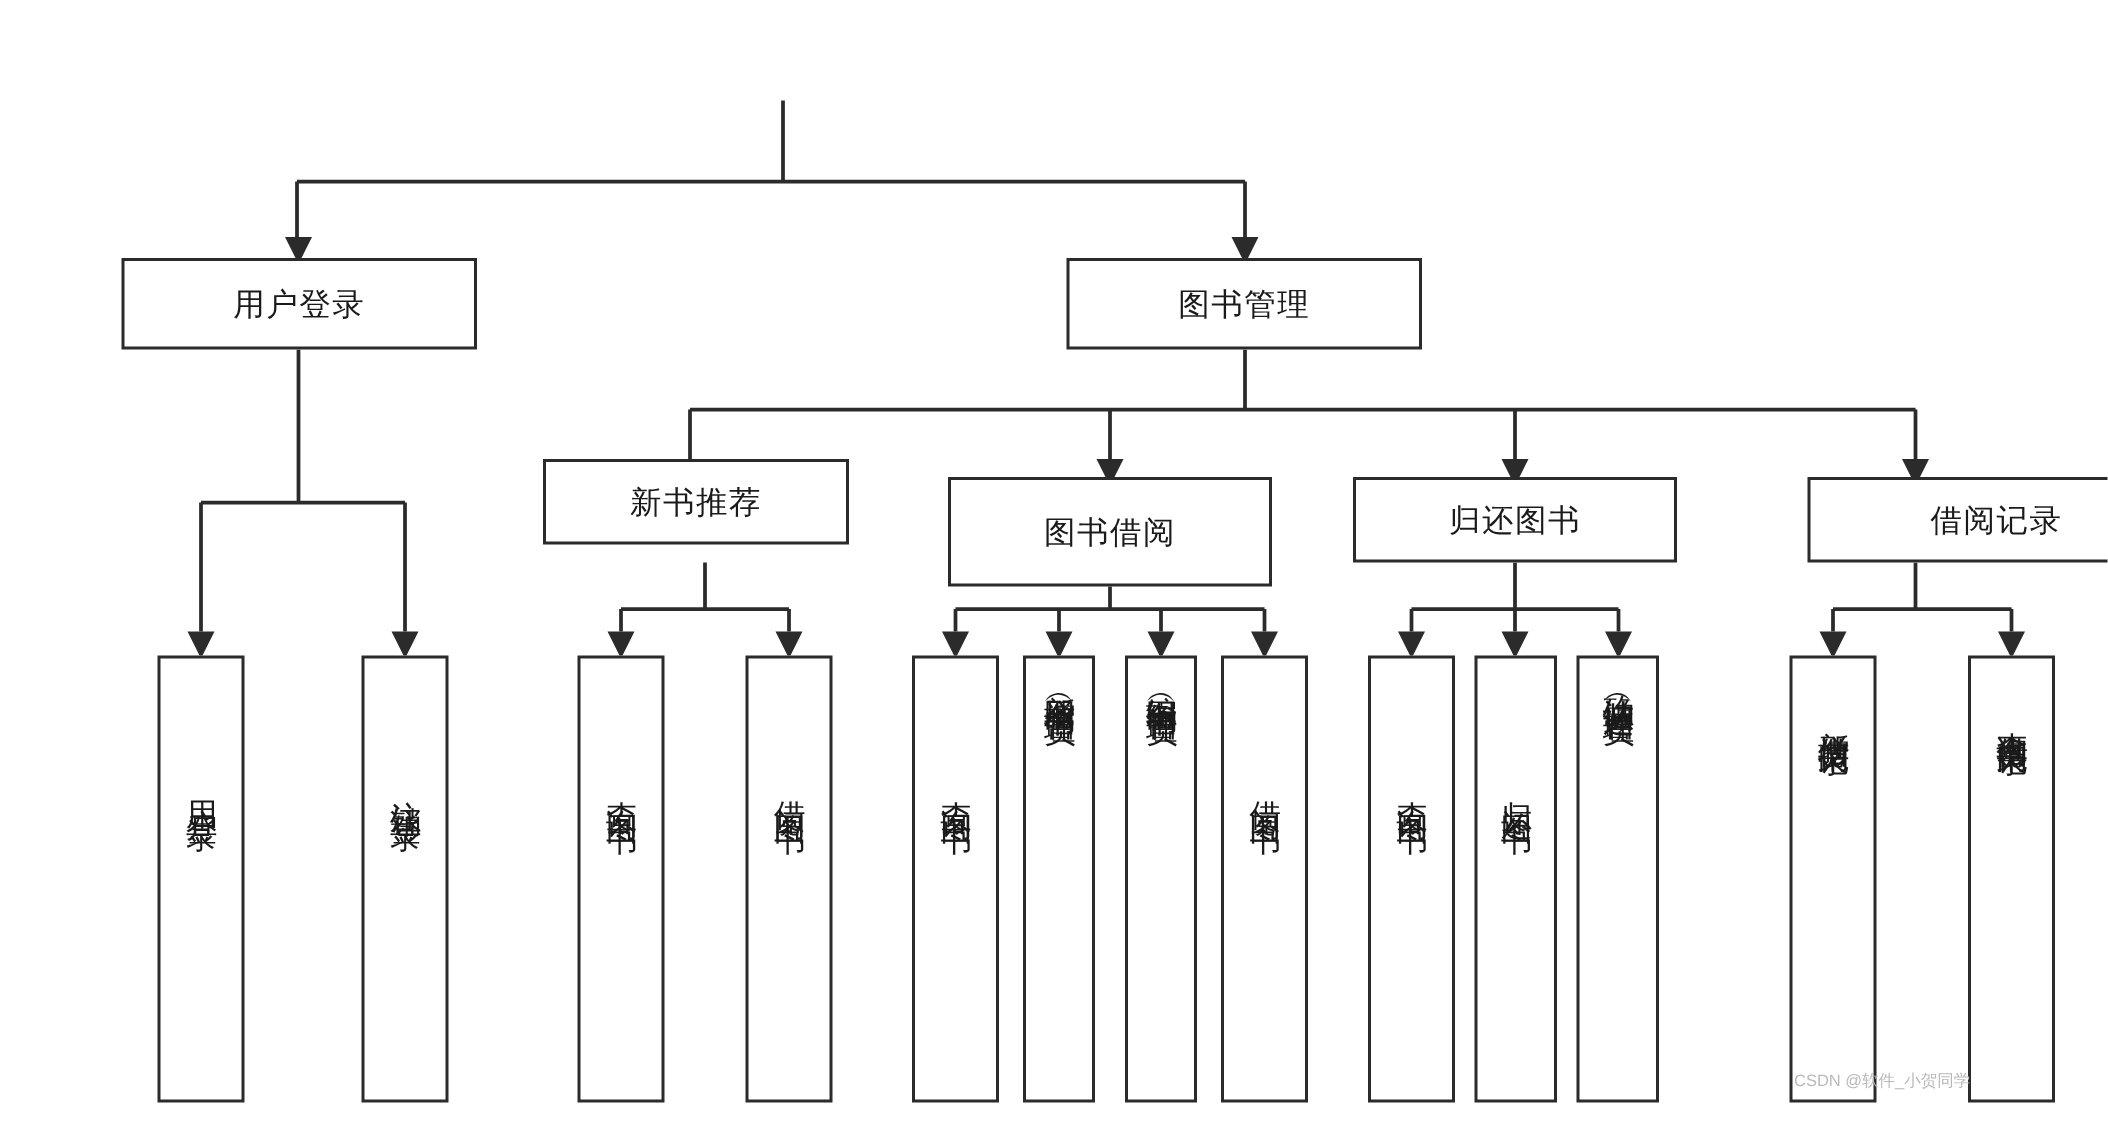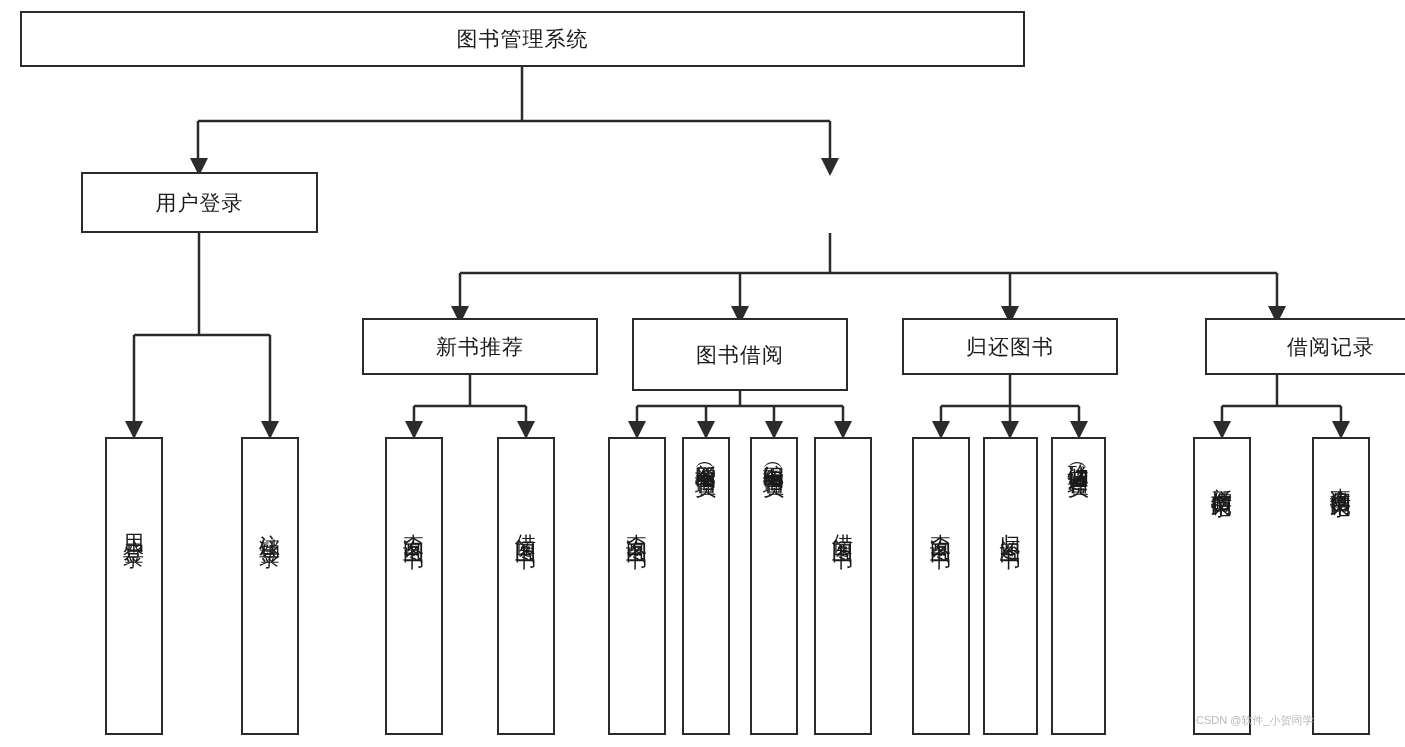--- a/index.html
+++ b/index.html
@@ -115,29 +115,29 @@
       <polygon points="765,421 783,421 774,439"></polygon>
       <polygon points="834,421 852,421 843,439"></polygon>
       <polygon points="932,421 950,421 941,439"></polygon>
       <polygon points="1001,421 1019,421 1010,439"></polygon>
       <polygon points="1070,421 1088,421 1079,439"></polygon>
       <polygon points="1213,421 1231,421 1222,439"></polygon>
       <polygon points="1332,421 1350,421 1341,439"></polygon>
     </g>
   </svg>
 
-  <div class="node h" style="left:20px;top:11px;width:1005px;height:56px;">
-    <span>图书管理系统</span>
-  </div>
 
   <div class="node h" style="left:81px;top:172px;width:237px;height:61px;">
     <span>用户登录</span>
   </div>
+  <div class="node h" style="left:711px;top:172px;width:237px;height:61px;">
+    <span>图书管理</span>
+  </div>
 
-  <div class="node h" style="left:362px;top:318px;width:236px;height:57px;">
+  <div class="node h" style="left:362px;top:306px;width:204px;height:57px;">
     <span>新书推荐</span>
   </div>
   <div class="node h" style="left:632px;top:318px;width:216px;height:73px;">
     <span>图书借阅</span>
   </div>
   <div class="node h" style="left:902px;top:318px;width:216px;height:57px;">
     <span>归还图书</span>
   </div>
   <div class="node h" style="left:1205px;top:318px;width:252px;height:57px;">
     <span>借阅记录</span>

